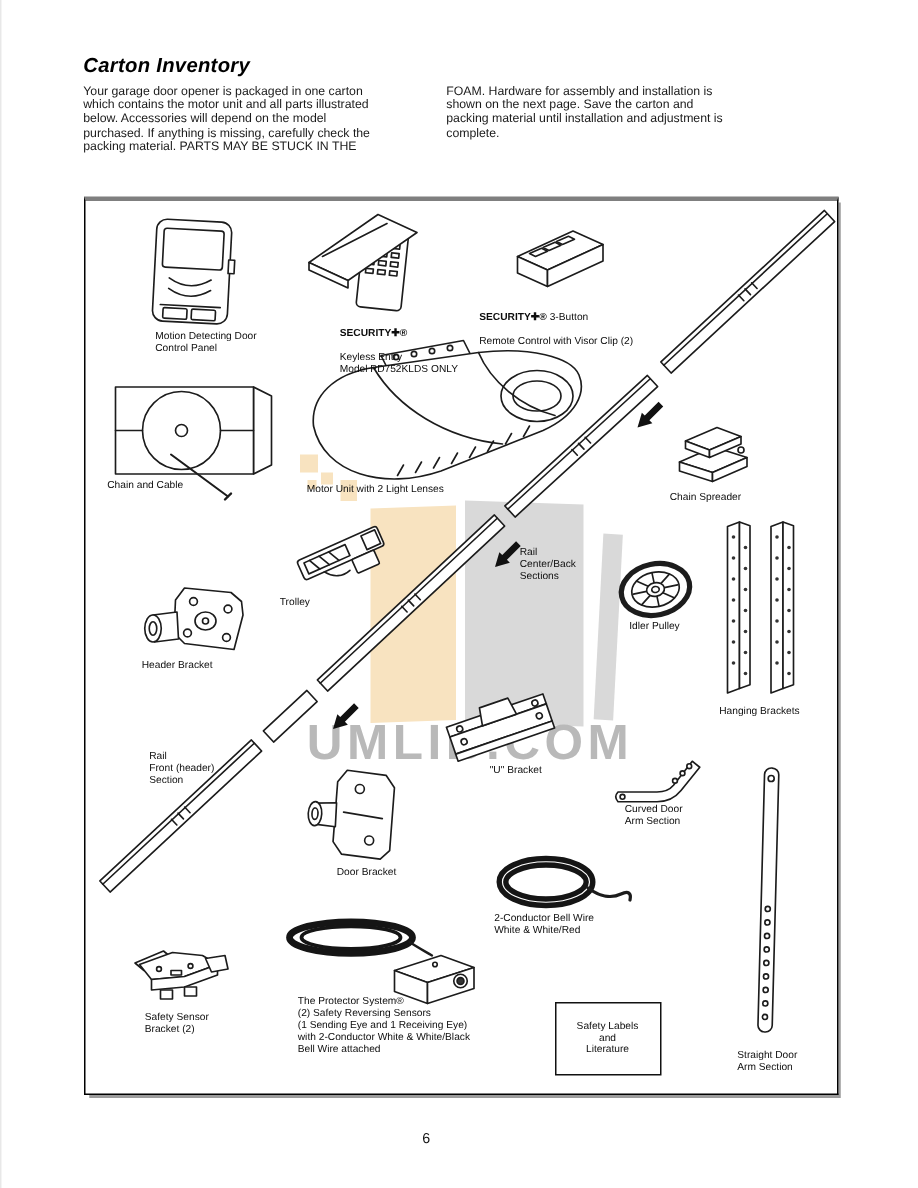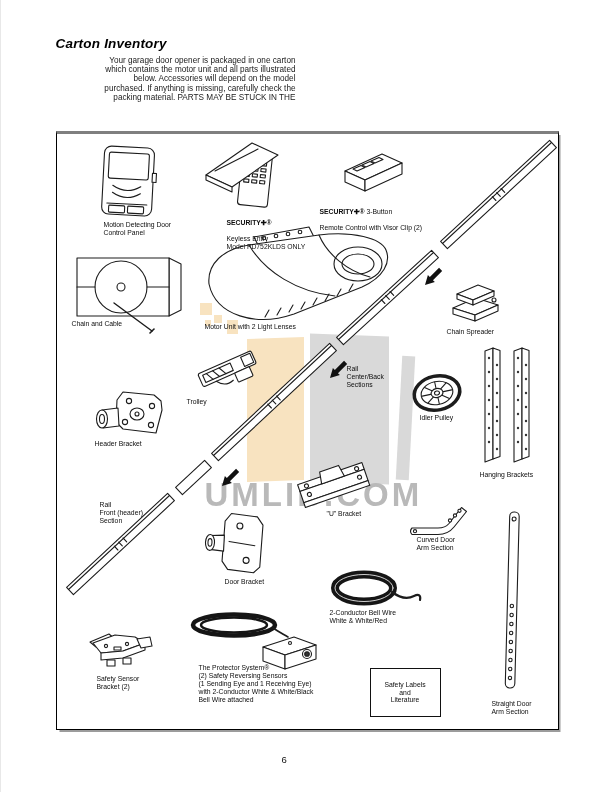--- a/index.html
+++ b/index.html
@@ -4,21 +4,21 @@
 <style>
   html,body{margin:0;padding:0;background:#e8e8e8;}
   .page{
     position:relative;width:611px;height:792px;background:#ffffff;margin:0 auto;
     font-family:"Liberation Sans",sans-serif;color:#111;overflow:hidden;
   }
   .title{
     position:absolute;left:55px;top:36px;font-size:13.5px;font-weight:bold;font-style:italic;
     letter-spacing:.2px;color:#000;
   }
-  .col{position:absolute;top:56px;font-size:8.2px;line-height:9.2px;white-space:pre-line;color:#1a1a1a;text-align:right;}
+  .col{position:absolute;top:56px;font-size:8.2px;line-height:9.2px;white-space:pre-line;color:#1a1a1a;}
   .col-left{left:55px;width:240px;}
   .col-right{left:297px;width:225px;}
   .diagram{
     position:absolute;left:55px;top:131px;width:501px;height:595px;background:#fff;
     border:1px solid #000;border-top:3px solid #7f7f7f;border-left-width:1.5px;border-bottom-width:1.5px;
     box-shadow:2.5px 3px 0 -1px #9c9c9c;
   }
   .wm{position:absolute;}
   .wm-orange{background:#f8e3c0;}
   .wm-gray{background:#d9d9d9;}
@@ -41,20 +41,24 @@
 <body>
 
 <div class="page">
 
   <div class="title">Carton Inventory</div>
   <div class="col col-left">Your garage door opener is packaged in one carton
 which contains the motor unit and all parts illustrated
 below. Accessories will depend on the model
 purchased. If anything is missing, carefully check the
 packing material. PARTS MAY BE STUCK IN THE</div>
+  <div class="col col-right">FOAM. Hardware for assembly and installation is
+shown on the next page. Save the carton and
+packing material until installation and adjustment is
+complete.</div>
 
   <div class="diagram">
 
     <div class="wm wm-orange" style="left:143px;top:169px;width:12px;height:12px;"></div>
     <div class="wm wm-orange" style="left:157px;top:181px;width:8px;height:8px;"></div>
     <div class="wm wm-orange" style="left:170px;top:186px;width:11px;height:14px;"></div>
     <div class="wm wm-orange" style="left:148px;top:186px;width:6px;height:6px;"></div>
     <div class="wm wm-orange" style="left:190px;top:204px;width:57px;height:143px;transform:skewY(-2deg);"></div>
     <div class="wm wm-gray" style="left:253px;top:201px;width:79px;height:148px;transform:skewY(2deg);"></div>
     <div class="wm wm-gray" style="left:342px;top:222px;width:13px;height:124px;transform:rotate(3deg);"></div>

